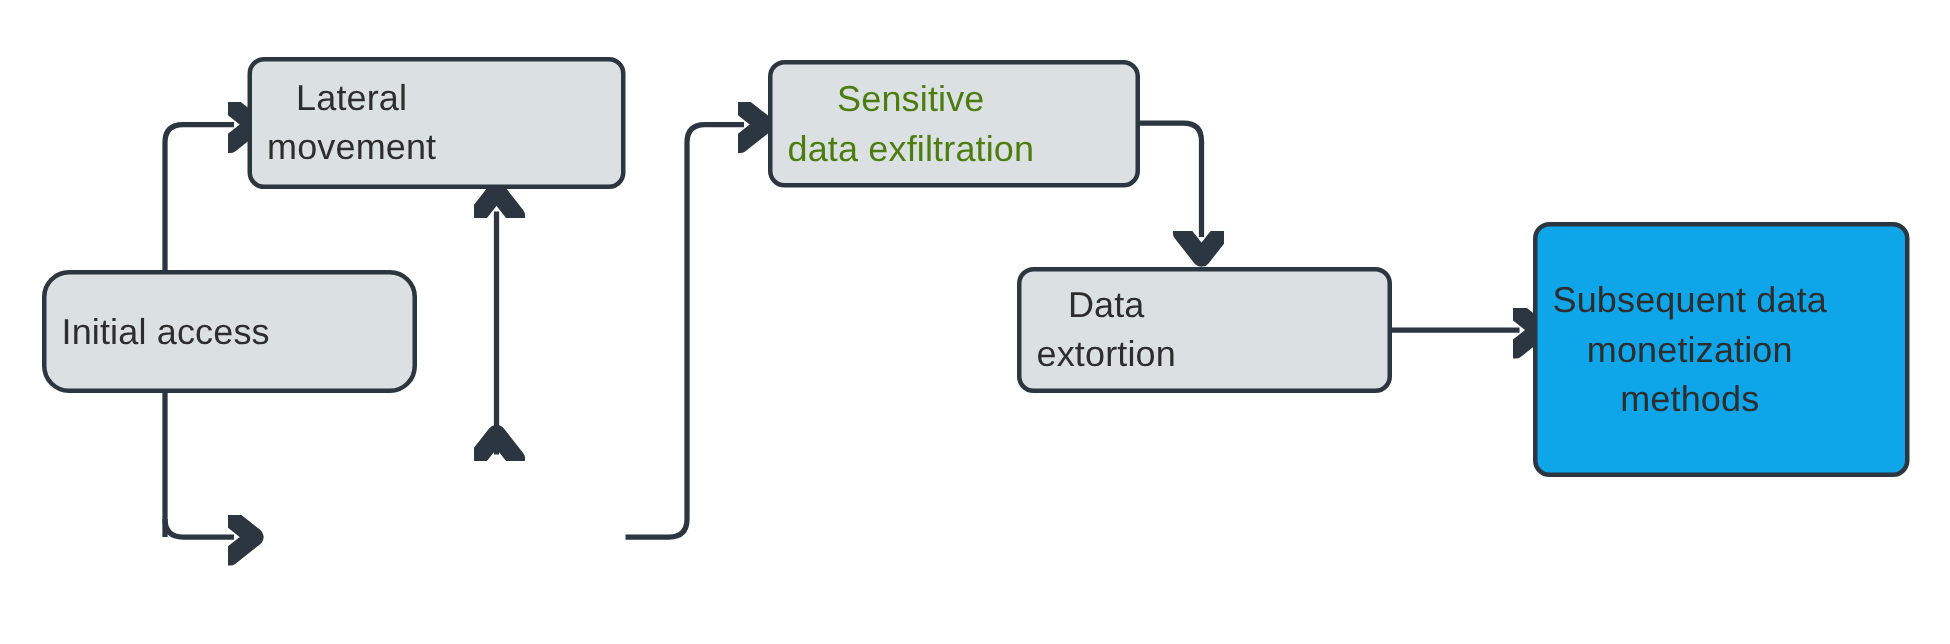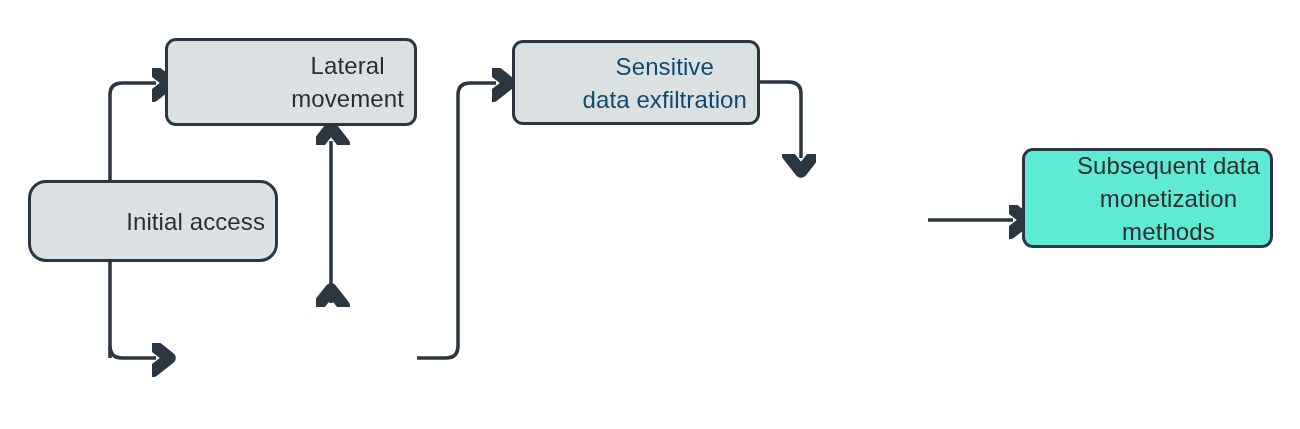--- a/index.html
+++ b/index.html
@@ -35,21 +35,21 @@
     z-index: 2;
   }
   .node {
     position: absolute;
     box-sizing: border-box;
     background: #dbe0e3;
     border: 3px solid #2b3640;
     border-radius: 11px;
     display: flex;
     align-items: center;
-    justify-content: flex-end;
+    justify-content: flex-start;
     text-align: center;
     color: #2d2d2d;
     font-size: 24px;
     line-height: 33px;
     font-weight: 400;
     letter-spacing: 0.1px;
     padding: 0 10px;
     white-space: pre-line;
     -webkit-font-smoothing: antialiased;
   }
@@ -97,26 +97,30 @@
     <div class="node" style="left: 28px; top: 180px; width: 250px; height: 82px; background: rgb(219, 224, 227); border-color: rgb(43, 54, 64); border-width: 3px; border-radius: 18px; color: rgb(45, 45, 45); font-size: 24px;">
       <span class="node-label">Initial access</span>
     </div>
 
     <div class="node" style="left: 165px; top: 38px; width: 252px; height: 88px; background: rgb(219, 224, 227); border-color: rgb(43, 54, 64); border-width: 3px; border-radius: 11px; color: rgb(45, 45, 45); font-size: 24px;">
       <span class="node-label">Lateral
 movement</span>
     </div>
 
 
-    <div class="node" style="left: 512px; top: 40px; width: 248px; height: 85px; background: rgb(219, 224, 227); border-color: rgb(43, 54, 64); border-width: 3px; border-radius: 11px; color: #0c4a6e; font-size: 24px;">
+    <div class="node" style="left: 512px; top: 40px; width: 248px; height: 85px; background: rgb(219, 224, 227); border-color: rgb(43, 54, 64); border-width: 3px; border-radius: 11px; color: #4d7c0f; font-size: 24px;">
       <span class="node-label">Sensitive
 data exfiltration</span>
     </div>
 
+    <div class="node" style="left: 678px; top: 178px; width: 250px; height: 84px; background: rgb(219, 224, 227); border-color: rgb(43, 54, 64); border-width: 3px; border-radius: 11px; color: rgb(45, 45, 45); font-size: 24px;">
+      <span class="node-label">Data
+extortion</span>
+    </div>
 
-    <div class="node" style="left: 1022px; top: 148px; width: 251px; height: 100px; background: #5eead4; border-color: rgb(43, 54, 64); border-width: 3px; border-radius: 11px; color: rgb(45, 45, 45); font-size: 24px;">
+    <div class="node" style="left: 1022px; top: 148px; width: 251px; height: 170px; background: #0ea5e9; border-color: rgb(43, 54, 64); border-width: 3px; border-radius: 11px; color: rgb(45, 45, 45); font-size: 24px;">
       <span class="node-label">Subsequent data
 monetization
 methods</span>
     </div>
 
   </div>
 </div>
 
 </body></html>

